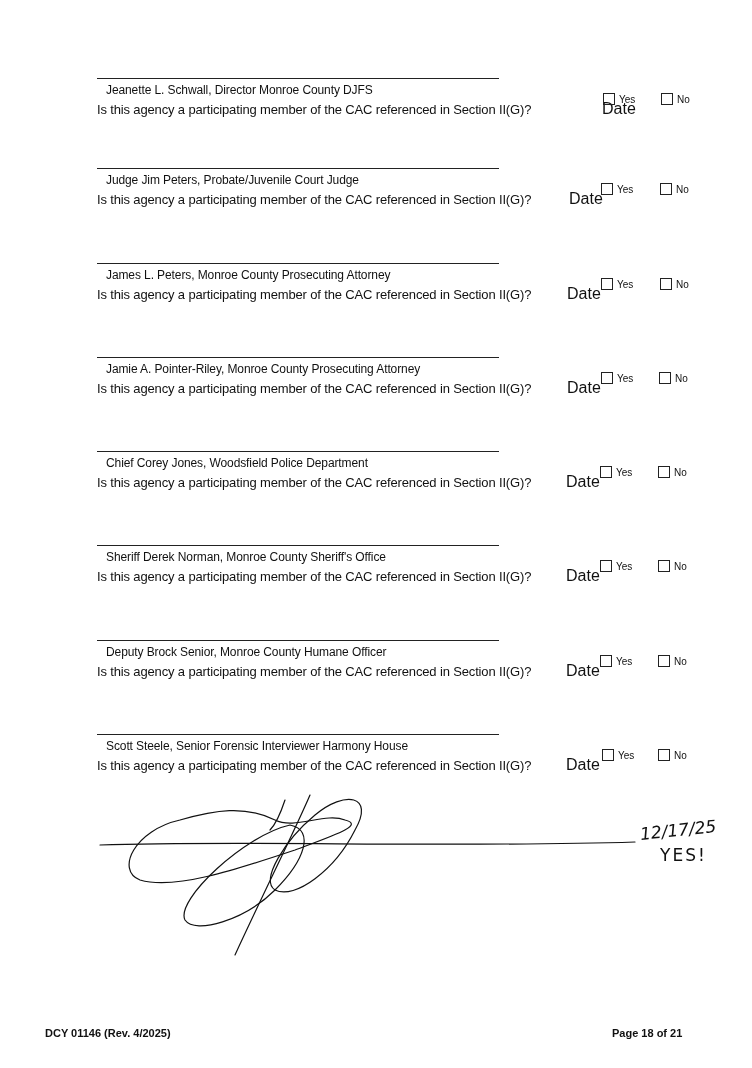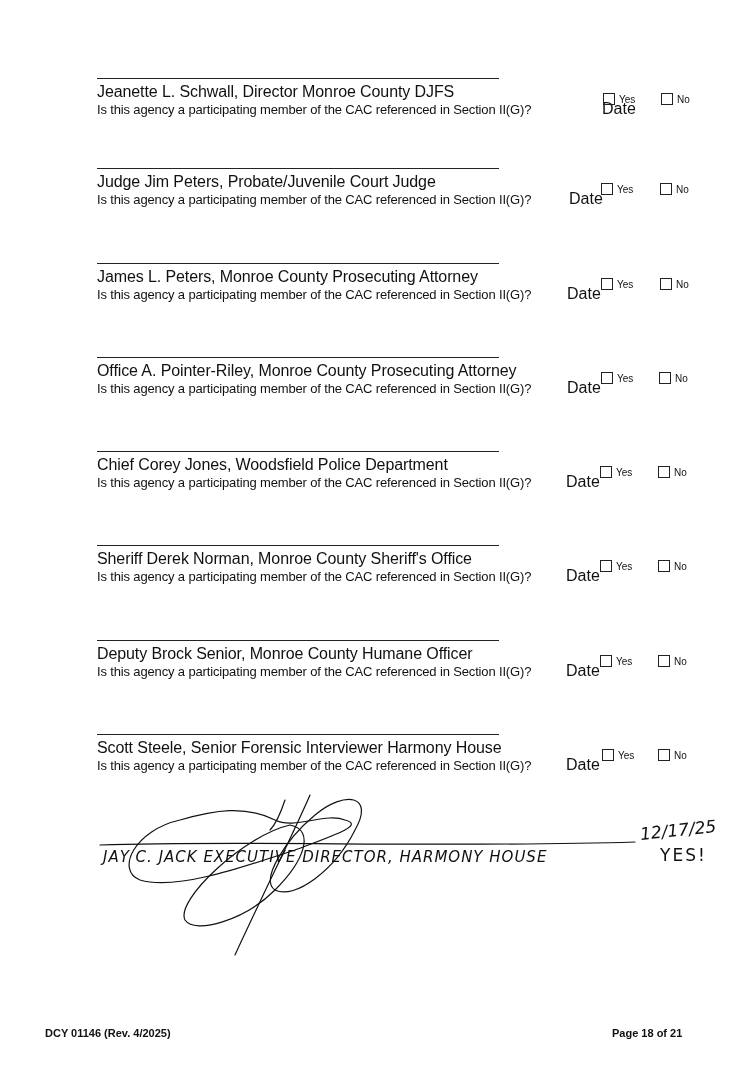--- a/index.html
+++ b/index.html
@@ -1,20 +1,20 @@
 <!DOCTYPE html>
 <html><head>
 <meta charset="utf-8">
 <style>
   html, body { margin:0; padding:0; background:#fff; }
   body { width:752px; height:1068px; position:relative; overflow:hidden;
          font-family:"Liberation Sans", sans-serif; color:#111; }
   .block { position:absolute; left:97px; width:620px; }
   .sigline { position:absolute; left:0; width:402px; height:0; border-top:1.5px solid #222; top:0; }
-  .name { position:absolute; left:0; top:5px; font-size:16px; white-space:nowrap; letter-spacing:-0.1px; }
+  .name { position:absolute; left:9px; top:5px; font-size:12px; white-space:nowrap; letter-spacing:-0.1px; }
   .date { position:absolute; top:22px; font-size:16px; }
   .question { position:absolute; left:0; top:24px; font-size:13px; white-space:nowrap; letter-spacing:-0.15px; }
   .chk { position:absolute; top:15px; font-size:10px; white-space:nowrap; display:flex; align-items:center; }
   .box { display:inline-block; width:12px; height:12px; border:1.2px solid #222; margin-right:4px; box-sizing:border-box; }
   .footer { position:absolute; top:1027px; font-size:11px; font-weight:bold; }
   .sig-area { position:absolute; left:95px; top:790px; width:660px; height:180px; }
 </style>
 </head>
 <body>
 
@@ -59,21 +59,21 @@
         <span>Yes</span>
       </div>
     <div class="chk" style="left:563px;">
         <span class="box"></span>
         <span>No</span>
       </div>
   </div>
 
   <div class="block" style="top:357px;">
     <div class="sigline"></div>
-    <div class="name">Office A. Pointer-Riley, Monroe County Prosecuting Attorney</div>
+    <div class="name">Jamie A. Pointer-Riley, Monroe County Prosecuting Attorney</div>
     <div class="date" style="left:470px;">Date</div>
     <div class="question">Is this agency a participating member of the CAC referenced in Section II(G)?</div>
     <div class="chk" style="left:504px;">
         <span class="box"></span>
         <span>Yes</span>
       </div>
     <div class="chk" style="left:562px;">
         <span class="box"></span>
         <span>No</span>
       </div>
@@ -144,19 +144,18 @@
   <svg width="660" height="180" viewBox="0 0 660 180" style="position:absolute;left:0;top:0;">
     <g fill="none" stroke="#111" stroke-width="1.2" stroke-linecap="round">
       <path d="M5 55 C 150 50, 350 58, 540 52"></path>
       <path d="M85 30 C 40 40, 20 80, 45 90 C 80 100, 140 80, 200 60 C 240 45, 270 35, 250 30 C 230 22, 200 40, 180 30 C 150 15, 120 20, 85 30"></path>
       <path d="M195 35 C 150 45, 80 110, 90 130 C 100 145, 150 130, 180 100 C 210 70, 220 40, 195 35"></path>
       <path d="M220 25 C 250 0, 280 5, 260 40 C 240 80, 200 110, 180 100 C 165 90, 190 50, 220 25"></path>
       <path d="M215 5 C 200 40, 170 100, 140 165"></path>
       <path d="M190 10 C 185 25, 180 35, 175 40"></path>
     </g>
   </svg>
-  <div style="position:absolute;left:8px;top:58px;font-family:'DejaVu Sans',sans-serif;font-size:15px;font-style:italic;letter-spacing:1px;white-space:nowrap;">JAY C. JACK EXECUTIVE DIRECTOR, HARMONY HOUSE</div>
   <div style="position:absolute;left:545px;top:30px;font-family:'DejaVu Sans',sans-serif;font-size:17px;font-style:italic;transform:rotate(-6deg);white-space:nowrap;">12/17/25</div>
   <div style="position:absolute;left:565px;top:55px;font-family:'DejaVu Sans',sans-serif;font-size:17px;letter-spacing:2px;white-space:nowrap;">YES!</div>
 </div>
 
 <div class="footer" style="left:45px;">DCY 01146 (Rev. 4/2025)</div>
 <div class="footer" style="left:612px;">Page 18 of 21</div>
 
 </body></html>

